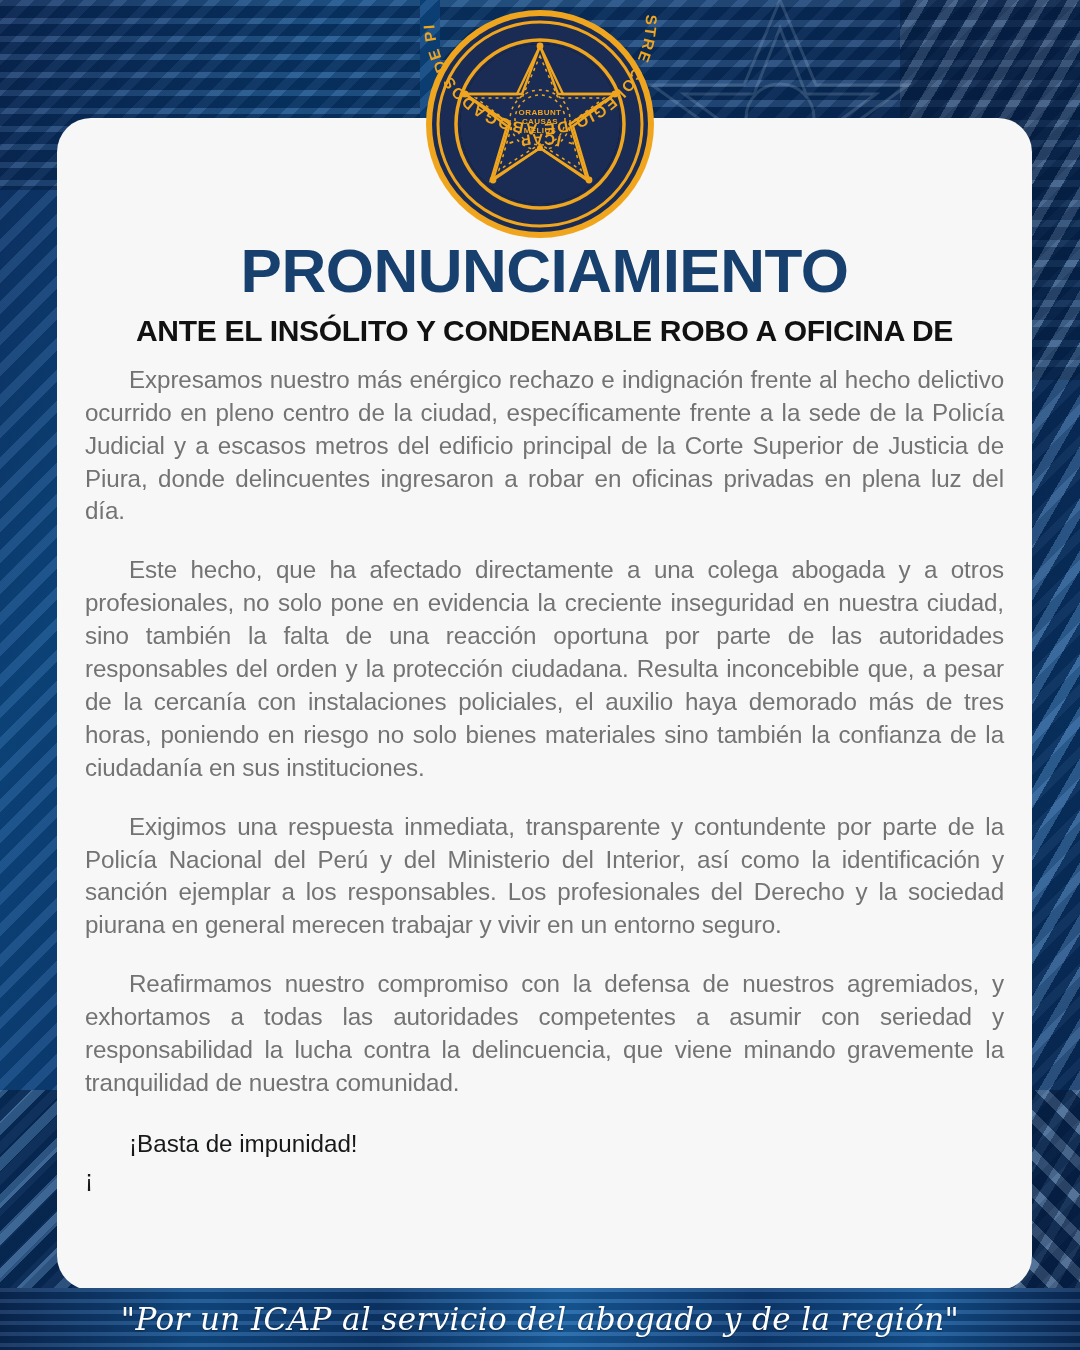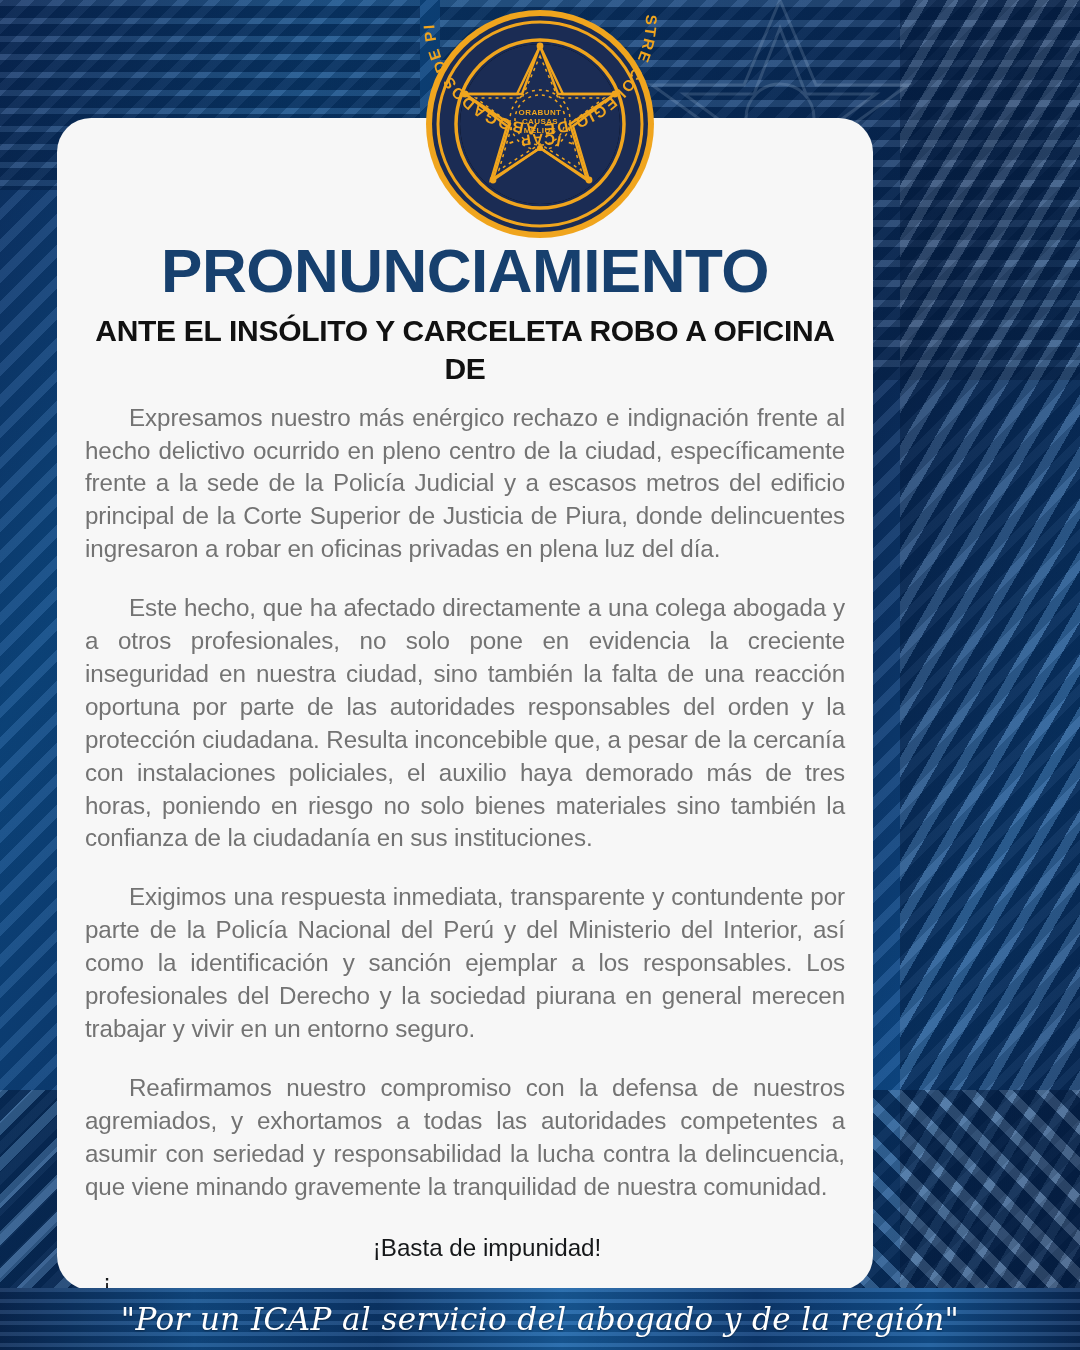--- a/index.html
+++ b/index.html
@@ -89,21 +89,21 @@
     position:absolute; left:0; right:0; top:128px;
     text-align:center; color:#bcd6ef;
     font-size:20px; font-weight:bold; letter-spacing:1px;
     font-family:"Liberation Sans", sans-serif;
     line-height:1.05;
   }
 
   
   #card {
     position:absolute;
-    left:57px; top:118px; width:816px; height:1172px;
+    left:57px; top:118px; width:975px; height:1172px;
     background:#f7f7f7;
     border-radius:34px;
     overflow:hidden;
   }
 
   
   #logo {
     position:absolute; left:410px; top:8px;
     width:260px; height:235px;
     z-index:5;
@@ -134,21 +134,21 @@
   .body-wrap { padding:0 28px 0 28px; margin-top:14px; }
   p.para {
     color:#737373;
     font-size:24.2px;
     line-height:1.36;
     text-align:justify;
     text-indent:44px;
     margin-bottom:26px;
     letter-spacing:-0.1px;
   }
-  .slogan-block { margin-top:10px;text-align:center; }
+  .slogan-block { margin-top:10px; }
   .slogan {
     color:#16181a;
     font-size:24.2px;
     line-height:1.46;
     text-indent:44px;
   }
   .slogan2 {
     color:#16181a;
     font-size:24.2px;
     line-height:1.46;
@@ -264,21 +264,21 @@
     <text x="130" y="116" text-anchor="middle" font-family="Liberation Sans, sans-serif" font-size="8" font-weight="bold" fill="#f0a51e" letter-spacing="0.4">CAUSAS</text>
     <text x="130" y="125" text-anchor="middle" font-family="Liberation Sans, sans-serif" font-size="8" font-weight="bold" fill="#f0a51e" letter-spacing="0.4">MELIUS</text>
   </svg>
 </div>
 
 <div id="card">
 
   <h1 class="title">PRONUNCIAMIENTO</h1>
 
   <div class="subtitle">
-    <div>ANTE EL INSÓLITO Y CARCELETA ROBO A OFICINA DE</div>
+    <div>ANTE EL INSÓLITO Y CONDENABLE ROBO A OFICINA DE</div>
   </div>
 
   <div class="body-wrap">
     <p class="para">Expresamos nuestro más enérgico rechazo e indignación frente al hecho delictivo ocurrido en pleno centro de la ciudad, específicamente frente a la sede de la Policía Judicial y a escasos metros del edificio principal de la Corte Superior de Justicia de Piura, donde delincuentes ingresaron a robar en oficinas privadas en plena luz del día.</p>
     <p class="para">Este hecho, que ha afectado directamente a una colega abogada y a otros profesionales, no solo pone en evidencia la creciente inseguridad en nuestra ciudad, sino también la falta de una reacción oportuna por parte de las autoridades responsables del orden y la protección ciudadana. Resulta inconcebible que, a pesar de la cercanía con instalaciones policiales, el auxilio haya demorado más de tres horas, poniendo en riesgo no solo bienes materiales sino también la confianza de la ciudadanía en sus instituciones.</p>
     <p class="para">Exigimos una respuesta inmediata, transparente y contundente por parte de la Policía Nacional del Perú y del Ministerio del Interior, así como la identificación y sanción ejemplar a los responsables. Los profesionales del Derecho y la sociedad piurana en general merecen trabajar y vivir en un entorno seguro.</p>
     <p class="para">Reafirmamos nuestro compromiso con la defensa de nuestros agremiados, y exhortamos a todas las autoridades competentes a asumir con seriedad y responsabilidad la lucha contra la delincuencia, que viene minando gravemente la tranquilidad de nuestra comunidad.</p>
 
     <div class="slogan-block">
       <div class="slogan">¡Basta de impunidad!</div>

